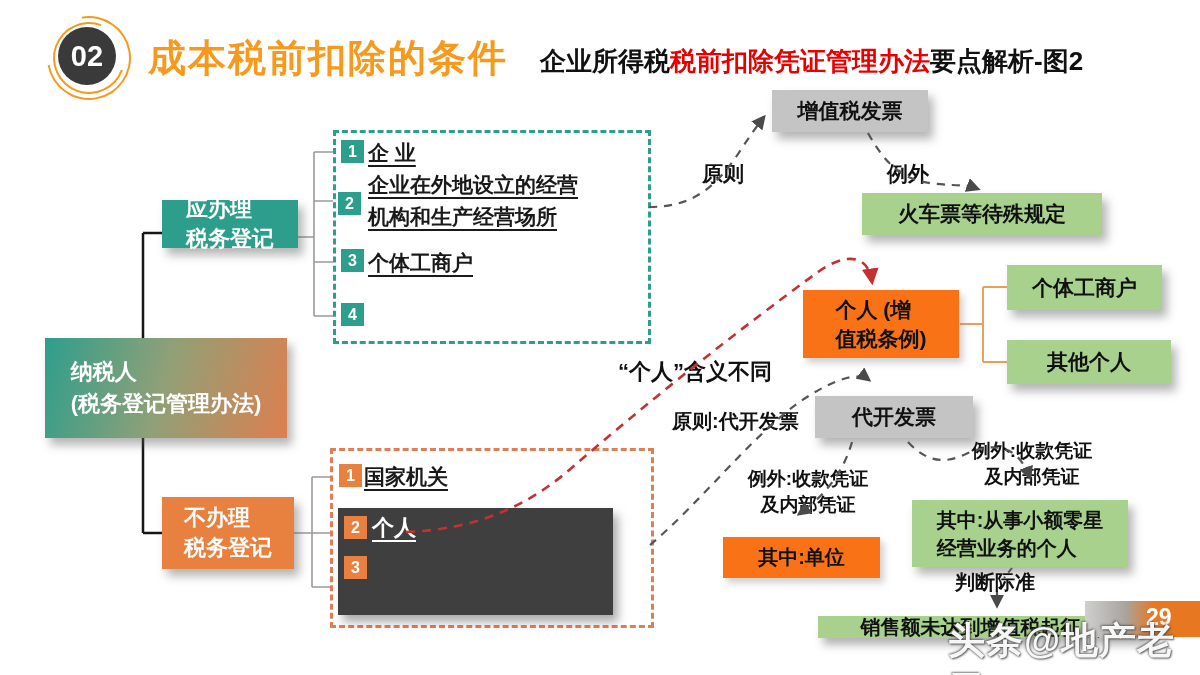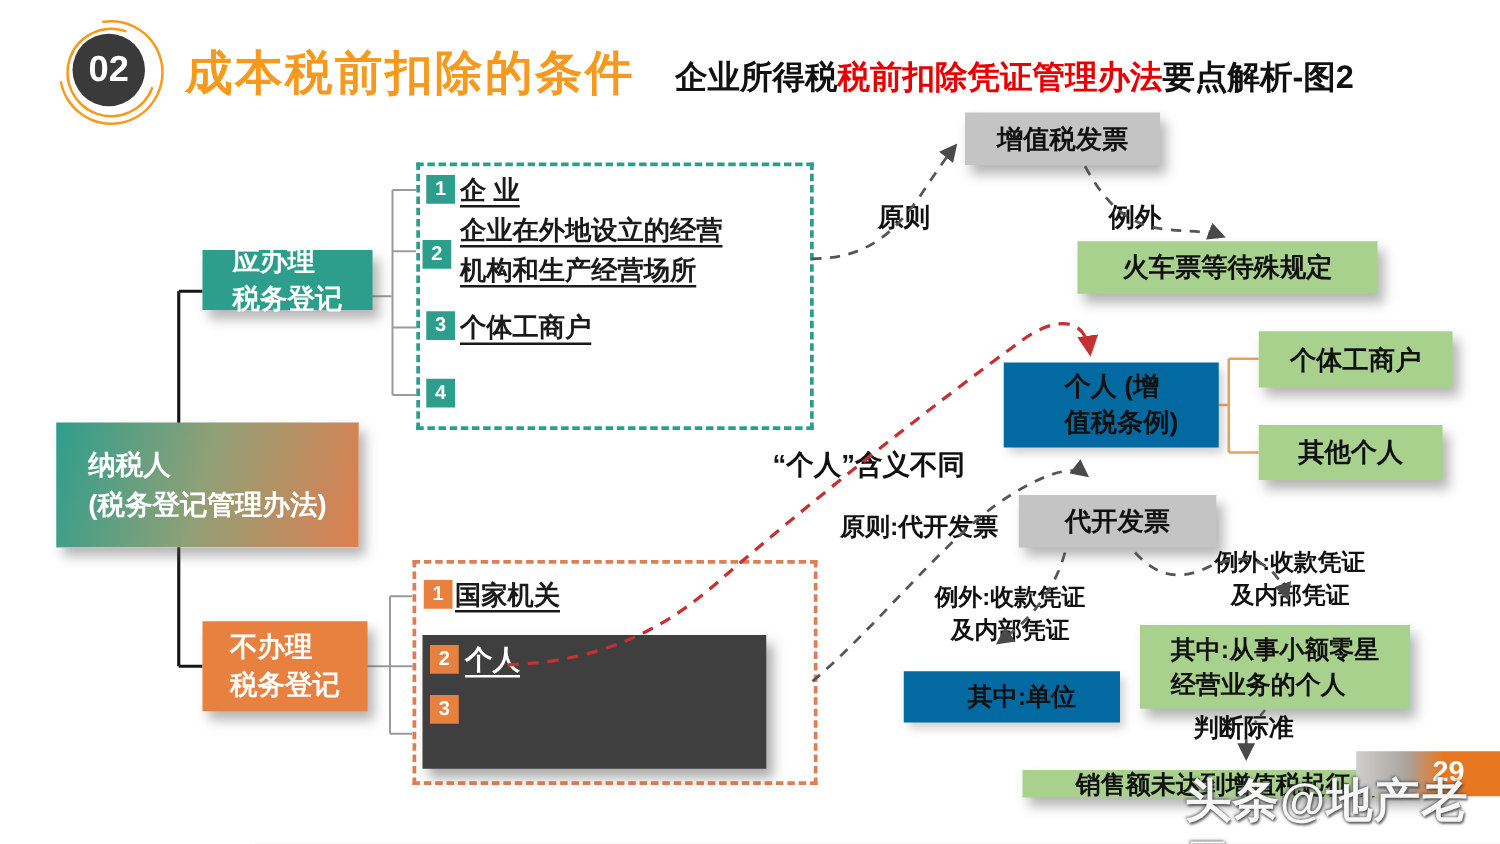--- a/index.html
+++ b/index.html
@@ -27,21 +27,21 @@
     box-shadow:5px 7px 9px rgba(90,90,90,.45);}
   .teal-box{left:162px;top:200px;width:136px;height:48px;background:#2E9E8C;color:#fff;
     font-size:22px;font-weight:700;line-height:1.35;}
   .taxpayer-box{left:45px;top:338px;width:242px;height:100px;
     background:linear-gradient(105deg,#2E9E8C 0%,#8FA077 48%,#DE7F4F 100%);
     color:#fff;font-size:22px;font-weight:700;line-height:1.45;}
   .orange-box{left:162px;top:497px;width:132px;height:72px;background:#E8803F;color:#fff;
     font-size:22px;font-weight:700;line-height:1.35;}
   .gray-node{background:#C4C4C4;color:#111;font-size:21px;font-weight:600;}
   .green-node{background:#A9D18E;color:#111;font-size:21px;font-weight:600;}
-  .blue-node{background:#0369a1;color:#111;font-size:21px;font-weight:600;box-shadow:4px 5px 7px rgba(120,120,120,.35);padding-left:16px;}
+  .blue-node{background:#f97316;color:#111;font-size:21px;font-weight:600;box-shadow:4px 5px 7px rgba(120,120,120,.35);}
 
   
   .dash-teal{left:333px;top:130px;width:312px;height:208px;border:3px dashed #2E9E8C;background:#fff;}
   .dash-orange{left:330px;top:448px;width:318px;height:174px;border:3px dashed #DC7F57;background:#fff;}
   .dark-box{left:338px;top:508px;width:275px;height:107px;background:#3F3F3F;box-shadow:5px 7px 9px rgba(90,90,90,.5);}
 
   .num-sq{width:23px;height:23px;display:flex;align-items:center;justify-content:center;
     color:#fff;font-size:16px;font-weight:700;}
   .num-teal{background:#2E9E8C;}
   .num-orange{background:#E8803F;}
@@ -108,21 +108,21 @@
   <div class="abs num-sq num-orange" style="left:344px;top:556px;">3</div>
 
   <div class="abs node gray-node" style="left:772px;top:90px;width:156px;height:42px;">增值税发票</div>
   <div class="abs flow-label" style="left:702px;top:160px;">原则</div>
   <div class="abs flow-label" style="left:887px;top:160px;">例外</div>
   <div class="abs node green-node" style="left:862px;top:193px;width:240px;height:42px;">火车票等待殊规定</div>
 
   <div class="abs node blue-node pre" style="left:803px;top:290px;width:156px;height:68px;line-height:1.4;">个人 (增
 值税条例)</div>
   <div class="abs node green-node" style="left:1007px;top:265px;width:155px;height:45px;">个体工商户</div>
-  <div class="abs node green-node" style="left:1007px;top:340px;width:147px;height:44px;">其他个人</div>
+  <div class="abs node green-node" style="left:1007px;top:340px;width:164px;height:44px;">其他个人</div>
 
   <div class="abs flow-label" style="left:582px;top:357px;font-size:22px;margin-left:36px;">“个人”含义不同</div>
   <div class="abs flow-label" style="left:672px;top:408px;font-size:20px;">原则:代开发票</div>
   <div class="abs node gray-node" style="left:815px;top:396px;width:158px;height:42px;">代开发票</div>
 
   <div class="abs small-label pre" style="left:718px;top:466px;width:180px;">例外:收款凭证
 及内部凭证</div>
   <div class="abs node blue-node" style="left:723px;top:537px;width:157px;height:41px;font-size:20px;">其中:单位</div>
 
   <div class="abs small-label pre" style="left:942px;top:438px;width:180px;">例外:收款凭证

